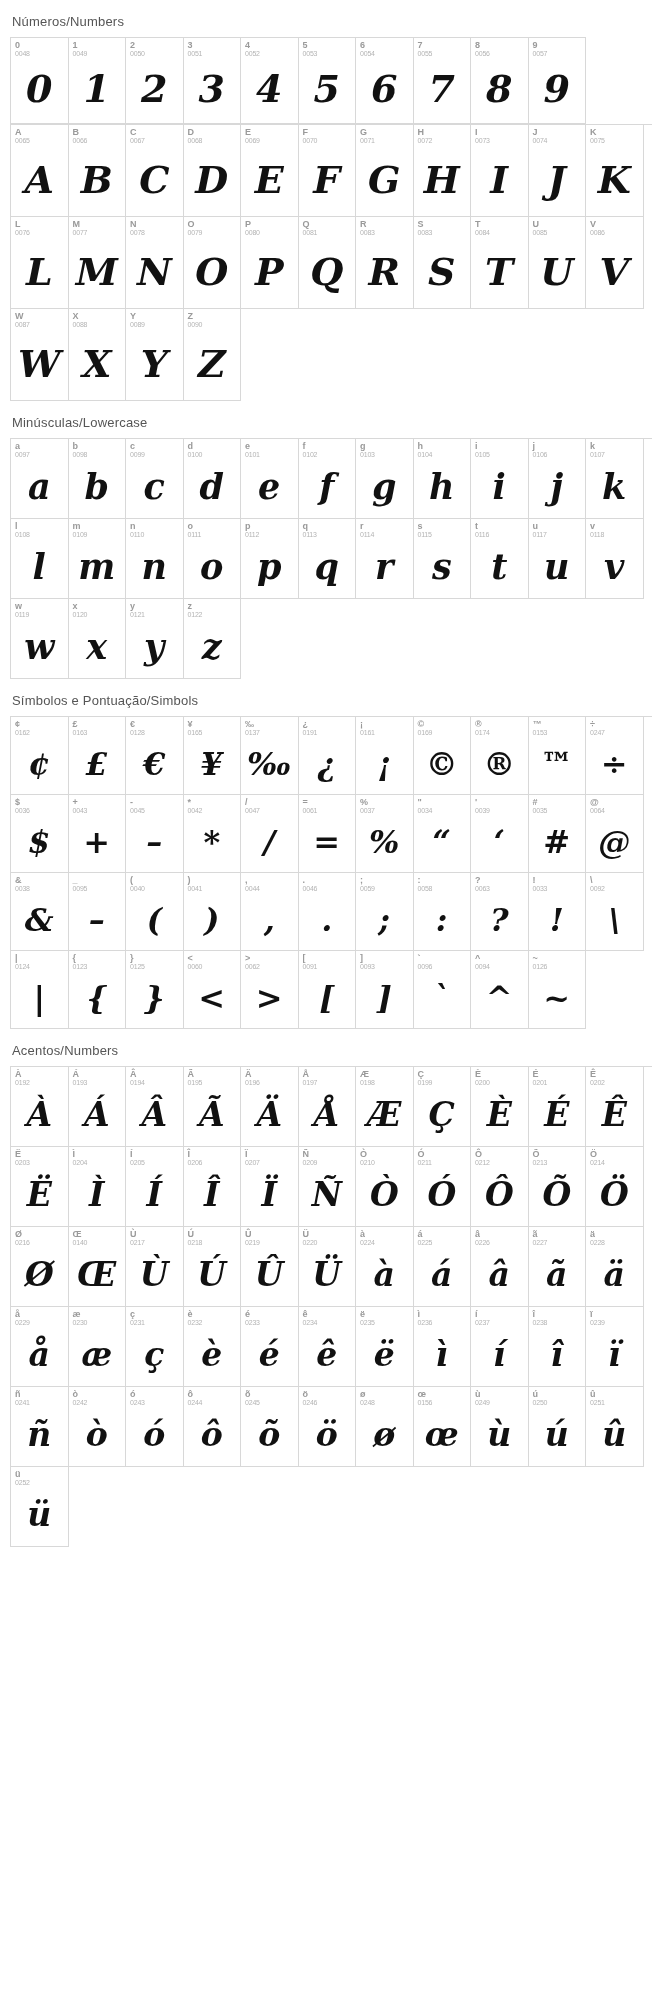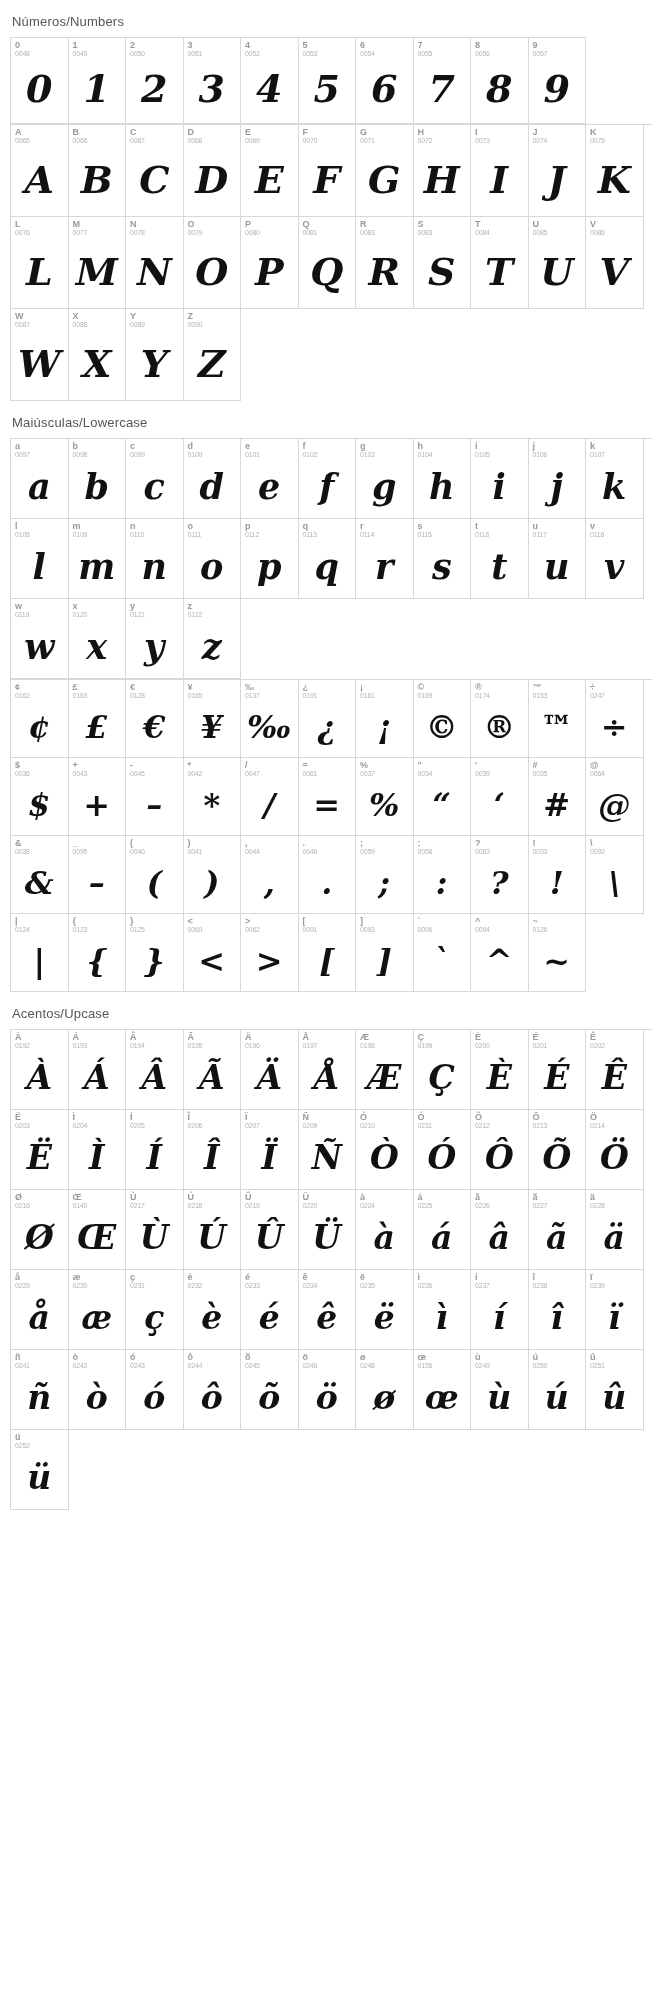--- a/index.html
+++ b/index.html
@@ -274,21 +274,21 @@
             <span class="glyph">Y</span>
           </div>
           <div class="cell">
             <span class="char-label">Z</span>
             <span class="code-label">0090</span>
             <span class="glyph">Z</span>
           </div>
         </div>
       </div>
       <div class="section">
-        <div class="section-title">Maiúsculas/Lowercase</div>
+        <div class="section-title">Minúsculas/Lowercase</div>
         <div class="glyph-grid grid-lower">
           <div class="cell">
             <span class="char-label">a</span>
             <span class="code-label">0097</span>
             <span class="glyph">a</span>
           </div>
           <div class="cell">
             <span class="char-label">b</span>
             <span class="code-label">0098</span>
             <span class="glyph">b</span>
@@ -409,20 +409,21 @@
             <span class="glyph">y</span>
           </div>
           <div class="cell">
             <span class="char-label">z</span>
             <span class="code-label">0122</span>
             <span class="glyph">z</span>
           </div>
         </div>
       </div>
       <div class="section">
+        <div class="section-title">Símbolos e Pontuação/Simbols</div>
         <div class="glyph-grid grid-symbols">
           <div class="cell">
             <span class="char-label">¢</span>
             <span class="code-label">0162</span>
             <span class="glyph">¢</span>
           </div>
           <div class="cell">
             <span class="char-label">£</span>
             <span class="code-label">0163</span>
             <span class="glyph">£</span>
@@ -628,21 +629,21 @@
             <span class="glyph">^</span>
           </div>
           <div class="cell">
             <span class="char-label">~</span>
             <span class="code-label">0126</span>
             <span class="glyph">~</span>
           </div>
         </div>
       </div>
       <div class="section">
-        <div class="section-title">Acentos/Upcase</div>
+        <div class="section-title">Acentos/Numbers</div>
         <div class="glyph-grid grid-accents">
           <div class="cell">
             <span class="char-label">À</span>
             <span class="code-label">0192</span>
             <span class="glyph">À</span>
           </div>
           <div class="cell">
             <span class="char-label">Á</span>
             <span class="code-label">0193</span>
             <span class="glyph">Á</span>

